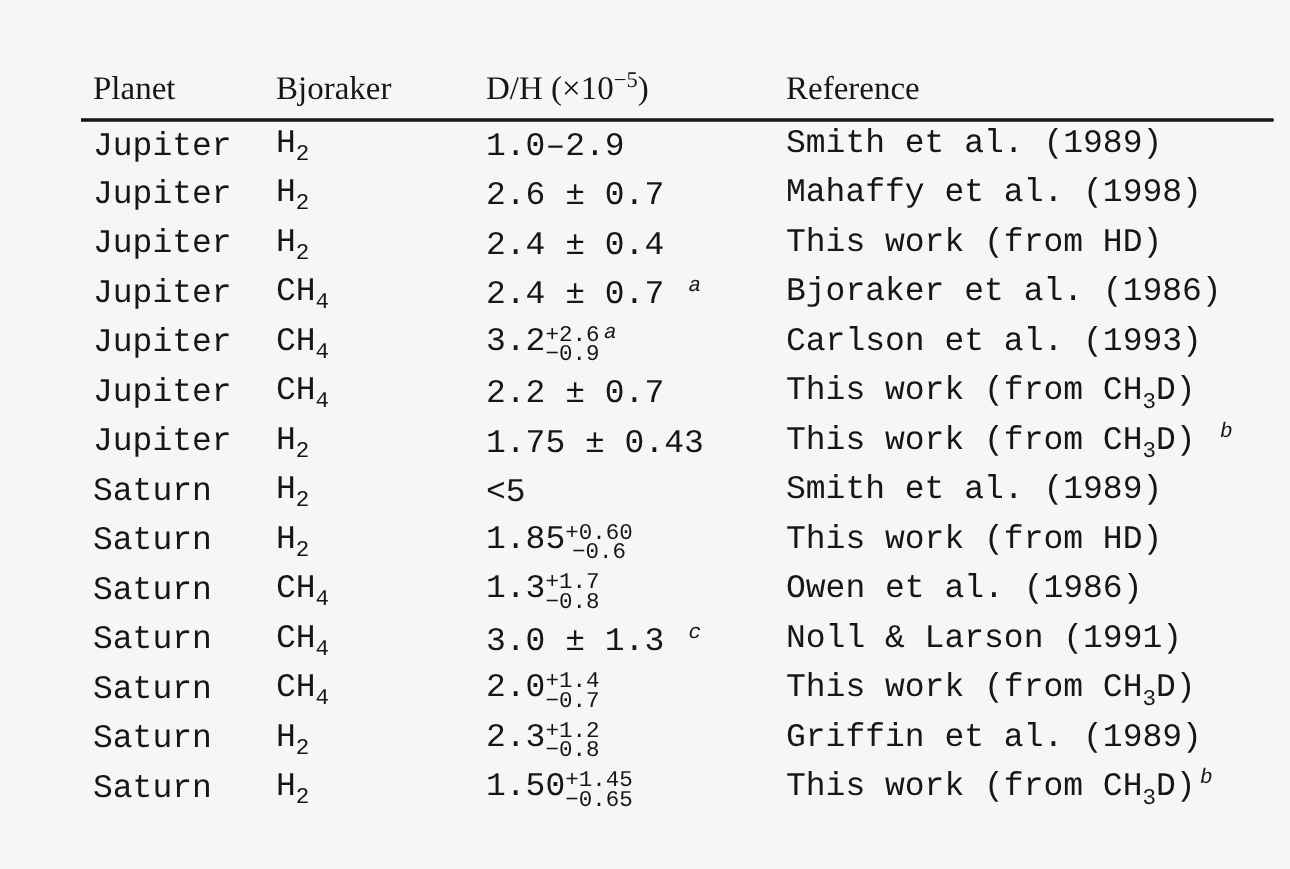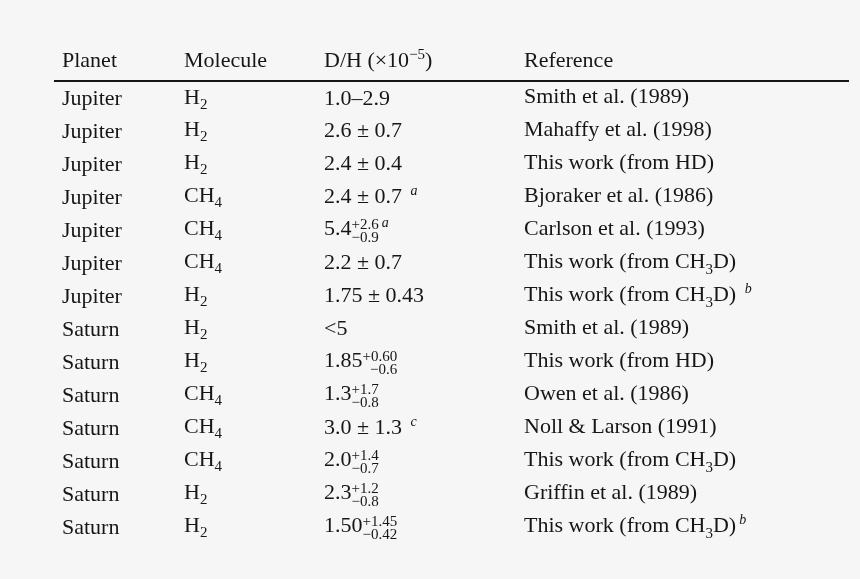--- a/index.html
+++ b/index.html
@@ -34,30 +34,31 @@
     padding: 2px 0 7px 0;
     border-bottom: 2px solid #161616;
     white-space: nowrap;
   }
   th:first-child, td:first-child { padding-left: 8px; }
   td {
     height: 33px;
     vertical-align: middle;
     padding: 0;
     white-space: nowrap;
+    font-family: Liberation Mono, monospace;
   }
   sub.small-sub { font-size: 15px; }
   sup.hdr-sup { font-size: 15px; }
   
   .stack {
     display: inline-block;
     vertical-align: -7px;
     font-size: 15px;
     line-height: 13px;
-    text-align: right;
+    text-align: center;
   }
   .stack span { display: block; }
   
   sup.note {
     font-style: italic;
     font-size: 14px;
     margin-left: 3px;
   }
 </style>
 </head>
@@ -70,21 +71,21 @@
         <col class="c-molecule">
         <col class="c-dh">
         <col class="c-ref">
     </colgroup>
     <thead>
       <tr>
         <th>
           <span>Planet</span>
         </th>
         <th>
-          <span>Molecule</span>
+          <span>Bjoraker</span>
         </th>
         <th>
           <span>D/H (×10</span><sup class="hdr-sup">−5</sup><span>)</span>
         </th>
         <th>
           <span>Reference</span>
         </th>
       </tr>
     </thead>
     <tbody id="rows-body">
@@ -149,21 +150,21 @@
   </tr>
 
   <tr>
     <td>
       <span>Jupiter</span>
     </td>
     <td>
       <span>CH</span><sub class="small-sub">4</sub>
     </td>
     <td>
-      <span>5.4</span><span class="stack"><span>+2.6</span><span>−0.9</span></span><sup class="note">a</sup>
+      <span>3.2</span><span class="stack"><span>+2.6</span><span>−0.9</span></span><sup class="note">a</sup>
     </td>
     <td>
       <span>Carlson et al. (1993)</span><sub class="small-sub"></sub><span></span><sup class="note"></sup>
     </td>
   </tr>
 
   <tr>
     <td>
       <span>Jupiter</span>
     </td>
@@ -284,21 +285,21 @@
   </tr>
 
   <tr>
     <td>
       <span>Saturn</span>
     </td>
     <td>
       <span>H</span><sub class="small-sub">2</sub>
     </td>
     <td>
-      <span>1.50</span><span class="stack"><span>+1.45</span><span>−0.42</span></span><sup class="note"></sup>
+      <span>1.50</span><span class="stack"><span>+1.45</span><span>−0.65</span></span><sup class="note"></sup>
     </td>
     <td>
       <span>This work (from CH</span><sub class="small-sub">3</sub><span>D)</span><sup class="note">b</sup>
     </td>
   </tr>
 </tbody>
   </table>
 </div>
 
 </body></html>

